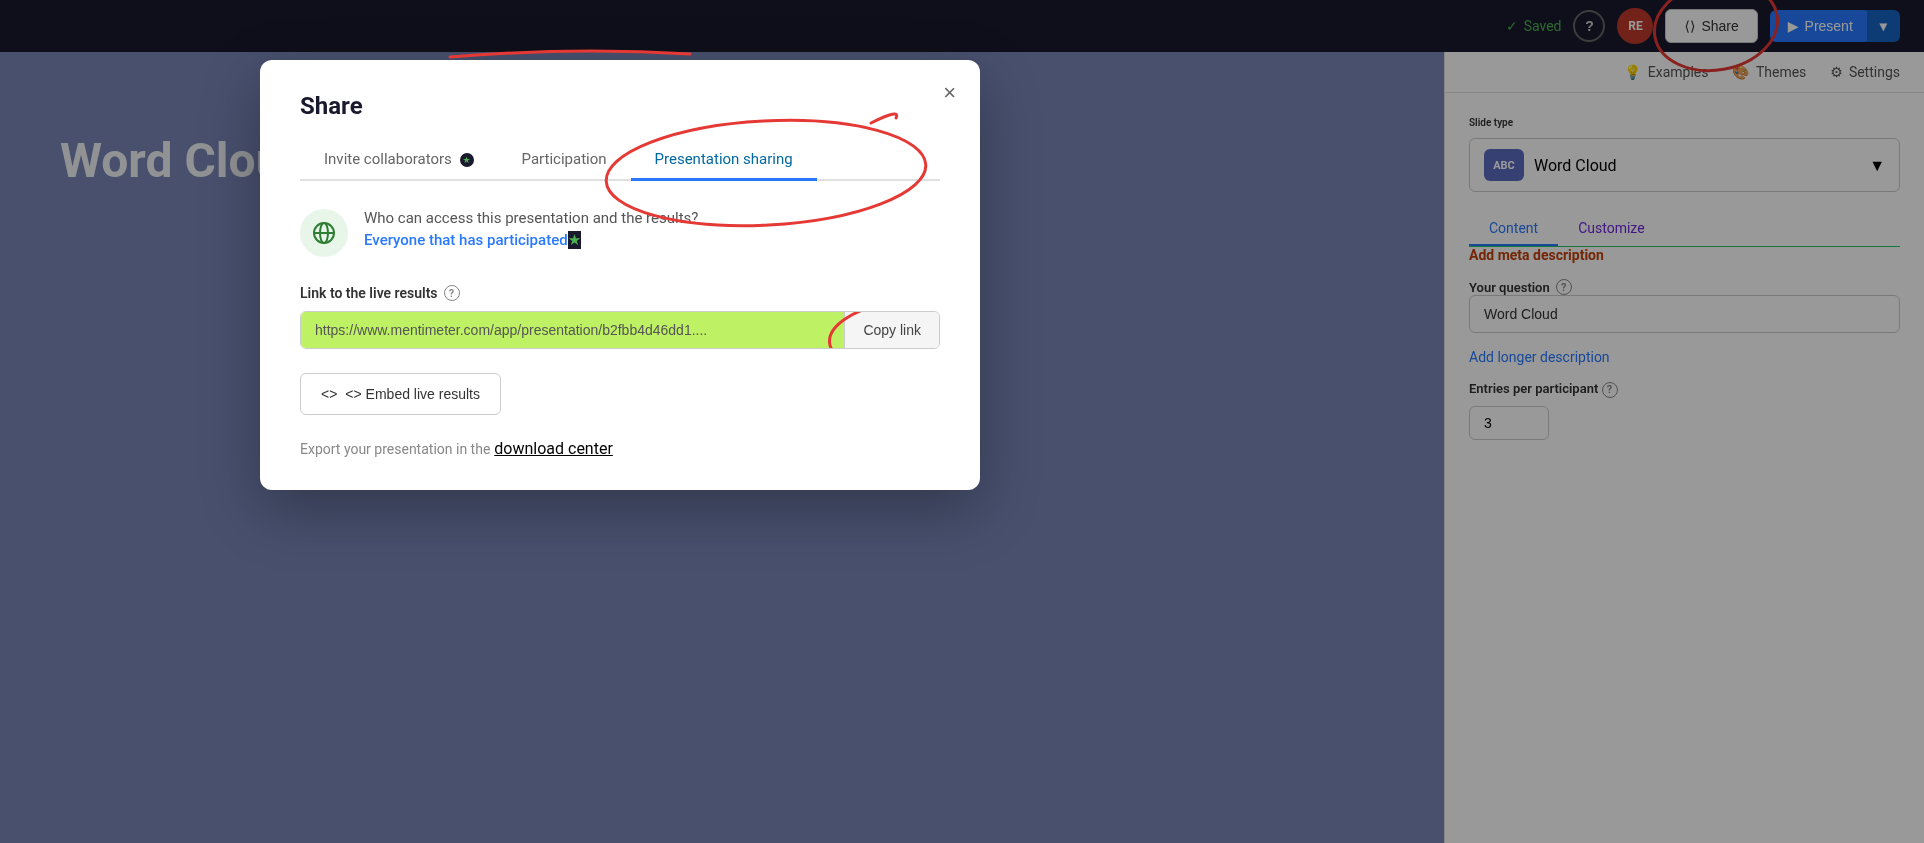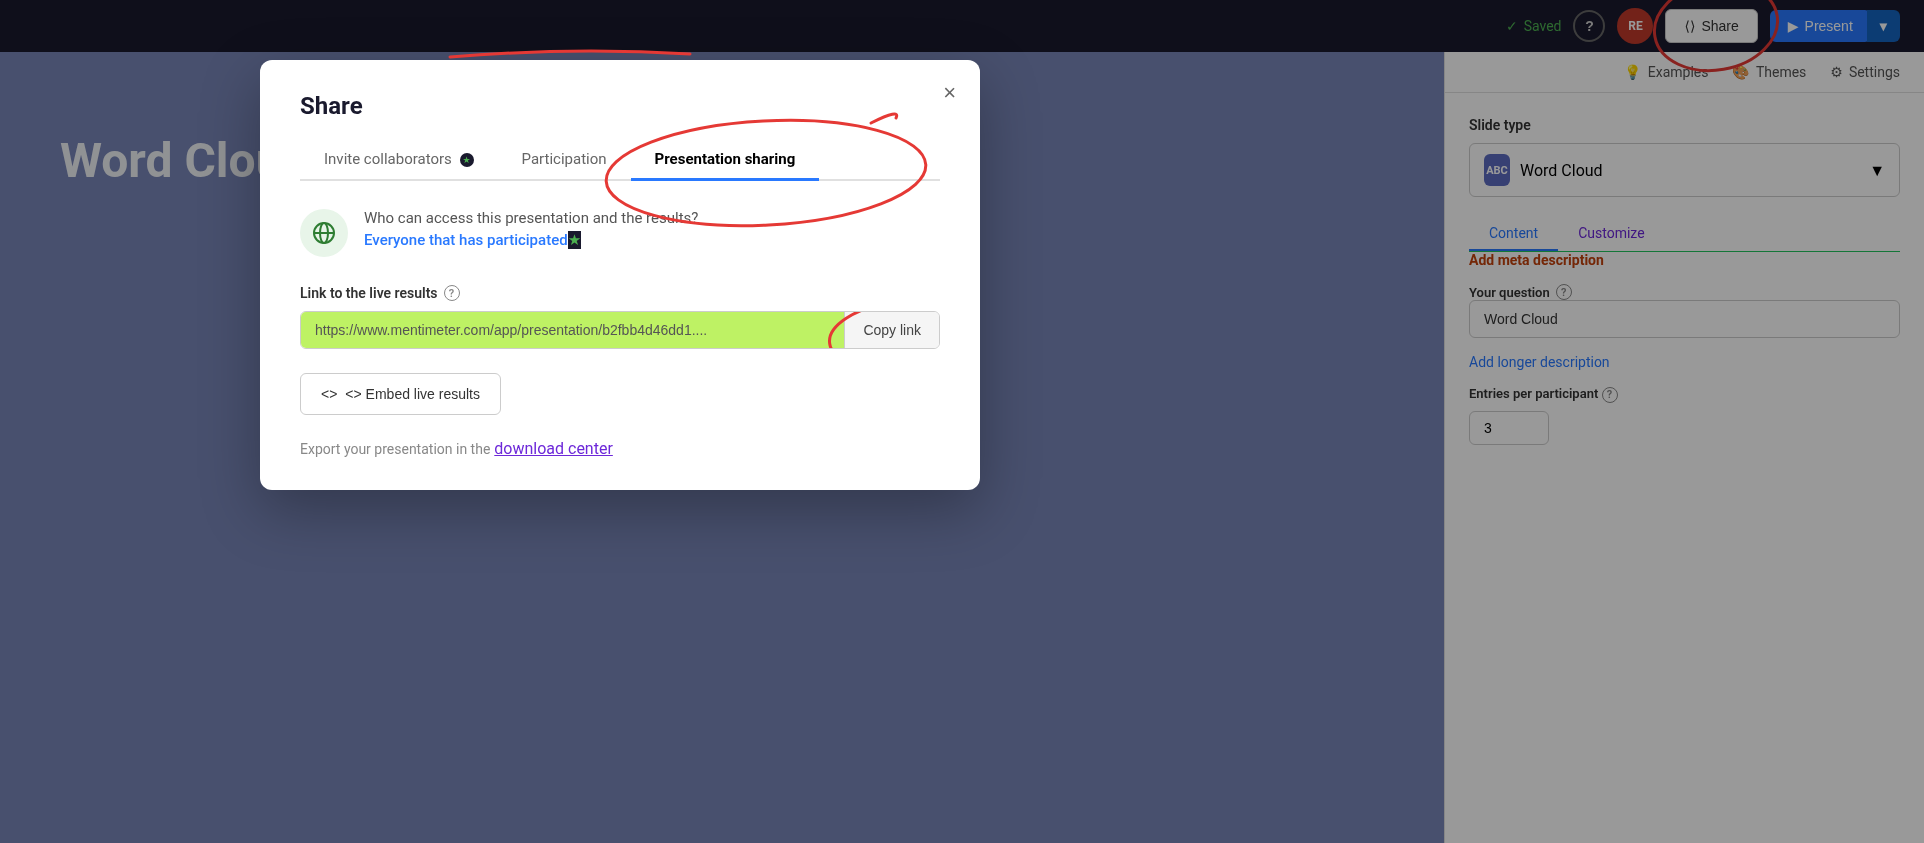--- a/index.html
+++ b/index.html
@@ -146,21 +146,21 @@
       cursor: pointer;
     }
 
     .right-panel-content {
       padding: 24px;
       overflow-y: auto;
       flex: 1;
     }
 
     .slide-type-label {
-      font-size: 14px;
+      font-size: 10px;
       color: #333;
       font-weight: 600;
       margin-bottom: 10px;
     }
 
     .slide-type-dropdown {
       border: 1px solid #ccc;
       border-radius: 6px;
       padding: 10px 14px;
       display: flex;
@@ -171,21 +171,21 @@
       justify-content: space-between;
     }
 
     .slide-type-left {
       display: flex;
       align-items: center;
       gap: 10px;
     }
 
     .slide-icon {
-      width: 26px; height: 32px;
+      width: 40px; height: 32px;
       background: #5c6bc0;
       border-radius: 6px;
       display: flex; align-items: center; justify-content: center;
       color: white;
       font-size: 11px;
       font-weight: bold;
     }
 
     .content-customize-tabs {
       display: flex;
@@ -306,22 +306,22 @@
       padding: 10px 24px;
       font-size: 15px;
       color: #666;
       cursor: pointer;
       border-bottom: 3px solid transparent;
       margin-bottom: -2px;
       position: relative;
     }
 
     .modal-tab.active {
-      color: #000000;
-      font-weight: 700;
+      color: #0369a1;
+      font-weight: 400;
       border-bottom-color: #2979ff;
       text-align: right;
     }
 
     .modal-tab .star-badge {
       width: 14px; height: 14px;
       background: #1a1a2e;
       border-radius: 50%;
       display: inline-flex;
       align-items: center;
@@ -424,21 +424,21 @@
       margin-bottom: 24px;
       font-weight: 500;
     }
 
     .export-text {
       font-size: 14px;
       color: #888;
     }
 
     .export-link {
-      color: #6d28d9;
+      color: #000000;
       text-decoration: underline;
       cursor: pointer;
     }
 
     .info-icon {
       display: inline-flex;
       align-items: center;
       justify-content: center;
       width: 16px; height: 16px;
       border: 1.5px solid #888;

